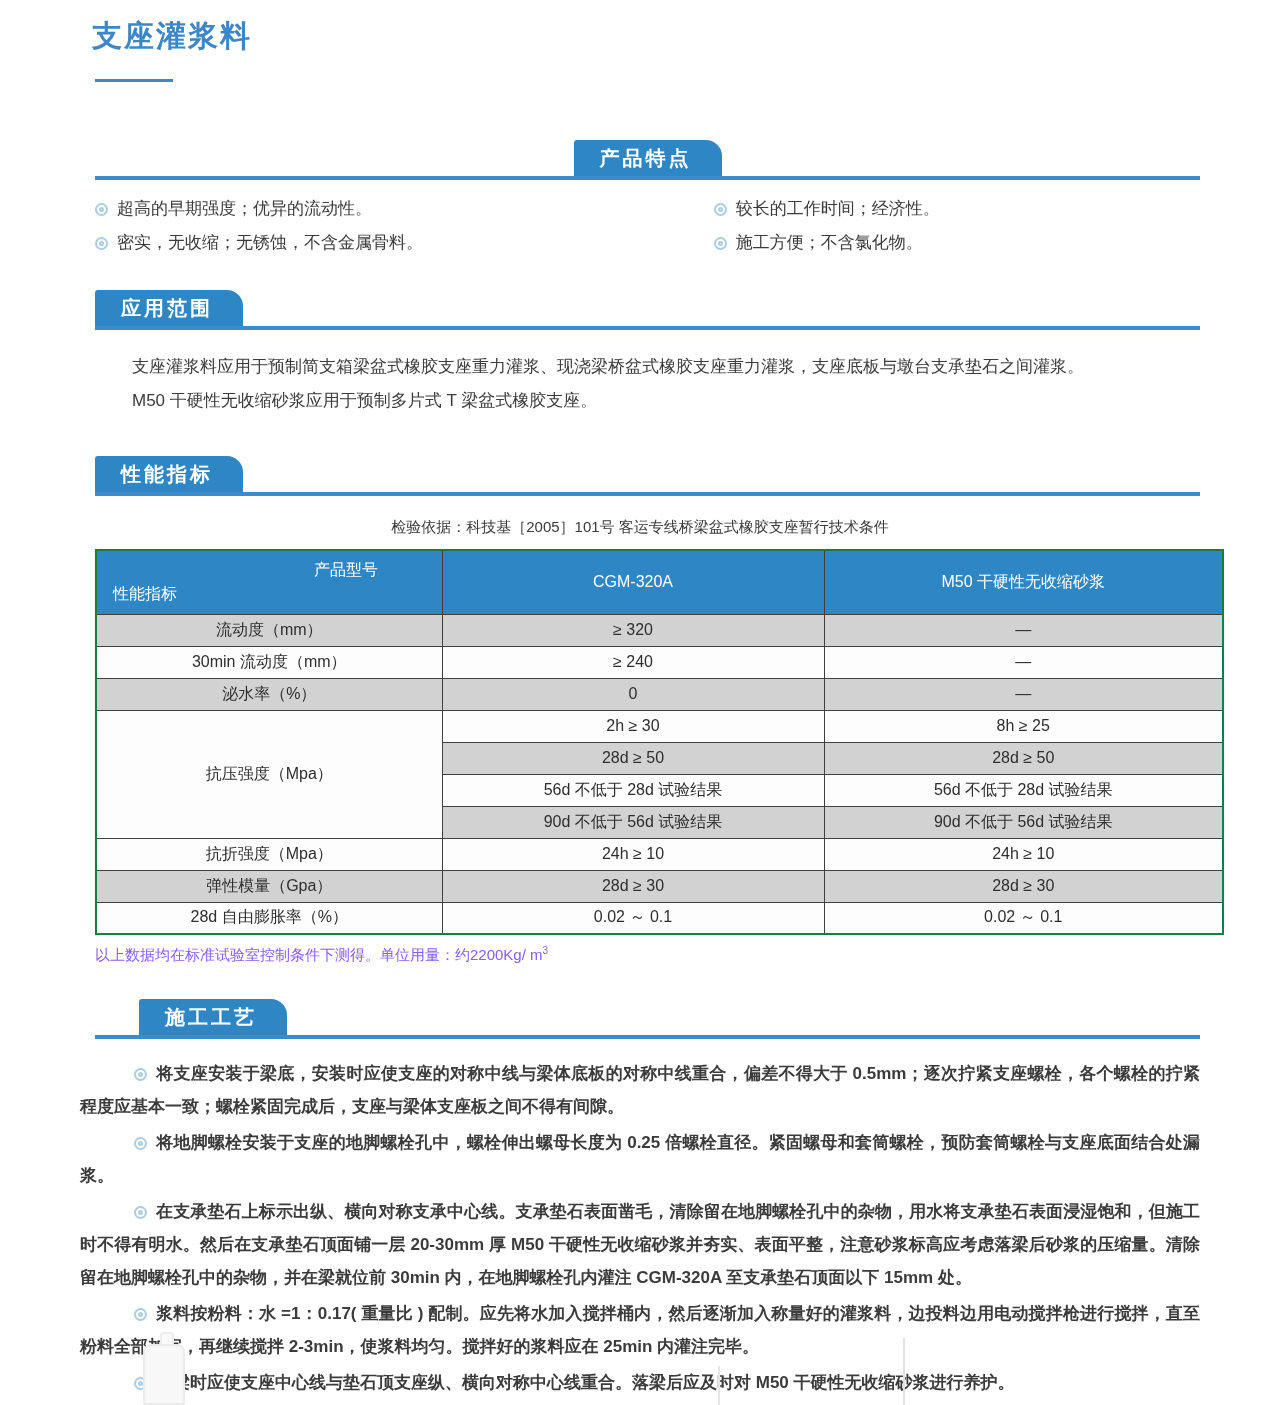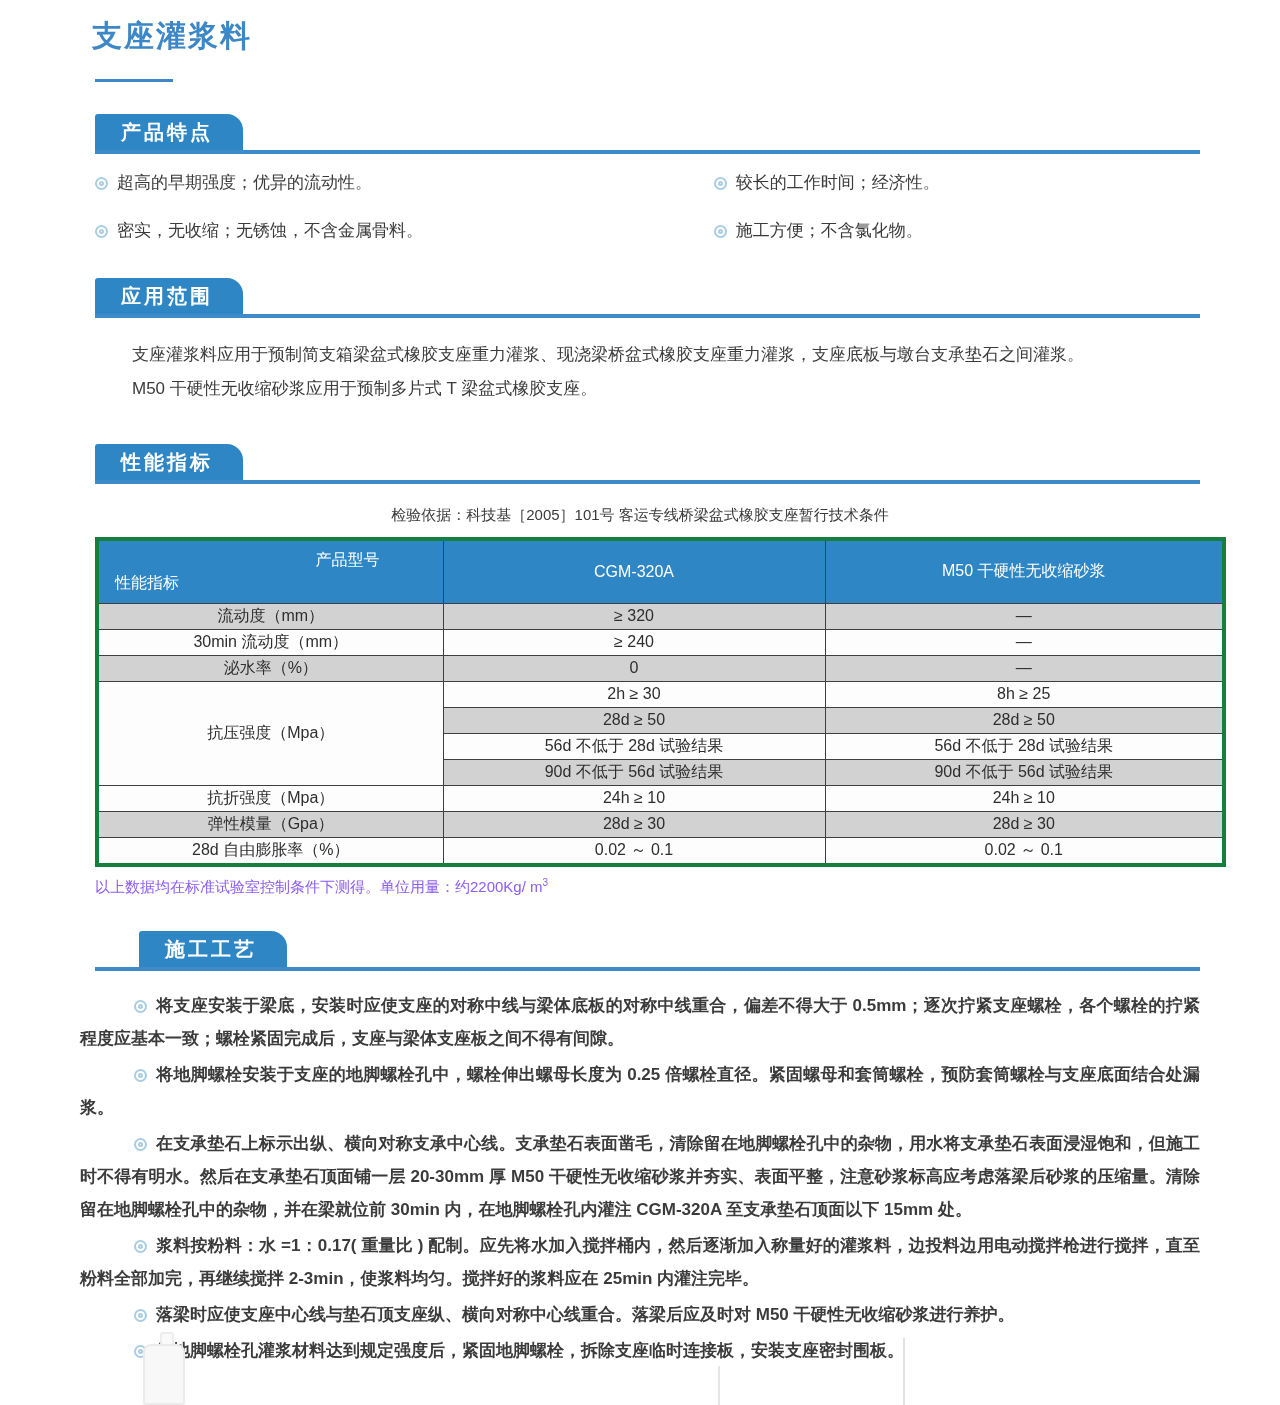--- a/index.html
+++ b/index.html
@@ -63,21 +63,21 @@
     left: 2px; top: 2px; right: 2px; bottom: 2px;
     border: 2px solid #a9cde2;
     border-radius: 50%;
   }
 
   
   .features-grid {
     margin: 16px 0 0 15px;
     display: grid;
     grid-template-columns: 56% 44%;
-    row-gap: 22px;
+    row-gap: 8px;
     font-size: 17px;
     line-height: 26px;
   }
 
   
   .app-block {
     margin-top: 20px;
     padding-left: 52px;
     font-size: 17px;
     line-height: 34px;
@@ -94,25 +94,25 @@
     margin: 12px 0 0 15px;
     width: 1077px;
     border-collapse: collapse;
     table-layout: fixed;
     font-size: 16px;
     color: #2e2e2e;
   }
   table.perf td {
     border: 1px solid #3f3f3f;
     text-align: center;
-    height: 26px;
+    height: 32px;
     padding: 2px 6px;
     background: #fdfdfd;
   }
-  table.perf { border: 4px solid #15803d; }
+  table.perf { border: 2px solid #15803d; }
   table.perf tr.gray td { background: #d2d2d2; }
   table.perf td.white-label { background: #fdfdfd; }
   table.perf tr.thead td {
     background: #2e86c5;
     color: #ffffff;
     height: 64px;
     font-size: 16px;
   }
   td.corner {
     position: relative;
@@ -136,21 +136,21 @@
   .process-block { margin-top: 18px; }
   .process-block p {
     font-size: 17px;
     line-height: 33px;
     text-align: justify;
     text-indent: 54px;
     margin: 3px 0;
     font-weight: bold;
   }
 
-  .mt-features { margin-top: 32px; }
+  .mt-features { margin-top: 58px; text-align: center; }
   .mt-app { margin-top: 34px; }
   .mt-perf { margin-top: 38px; }
   .mt-proc { margin-top: 34px; padding-left: 44px; }
 
   
   .wm-line-1 { position: absolute; left: 718px; top: 1366px; width: 2px; height: 39px; background: #e6e6e6; }
   .wm-line-2 { position: absolute; left: 903px; top: 1338px; width: 2px; height: 67px; background: #e2e2e2; }
   .wm-shape-1 { position: absolute; left: 143px; top: 1344px; width: 42px; height: 61px; border: 2px solid #ebebeb; border-radius: 8px 8px 3px 3px; background: #f8f8f8; }
   .wm-shape-2 { position: absolute; left: 160px; top: 1332px; width: 14px; height: 14px; border: 2px solid #ededed; border-radius: 3px; background: #fafafa; }
 </style>

